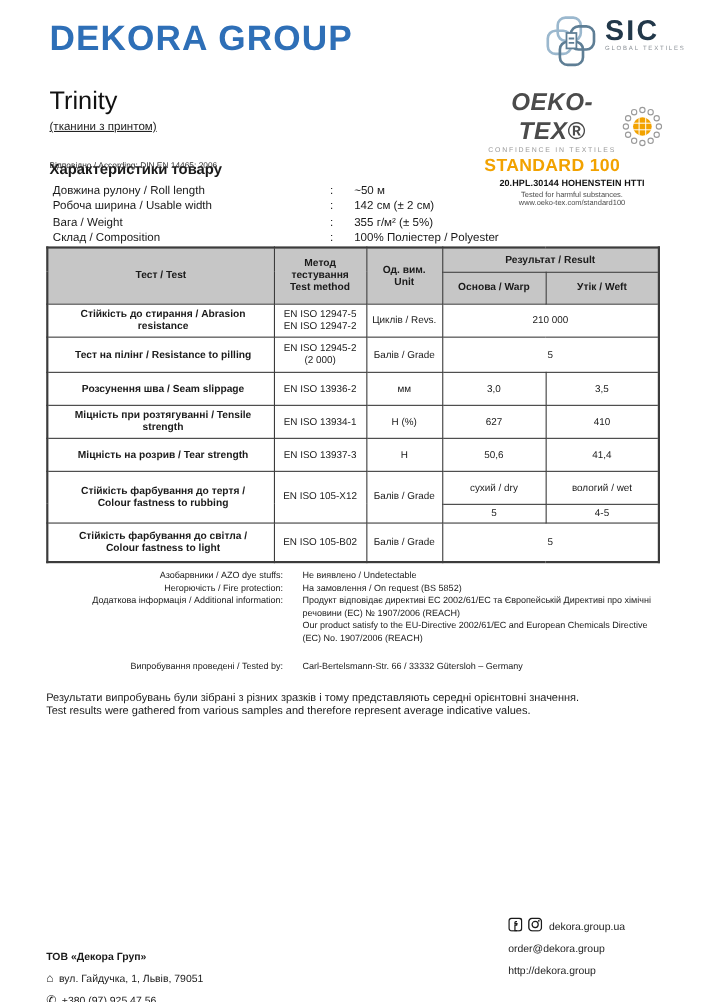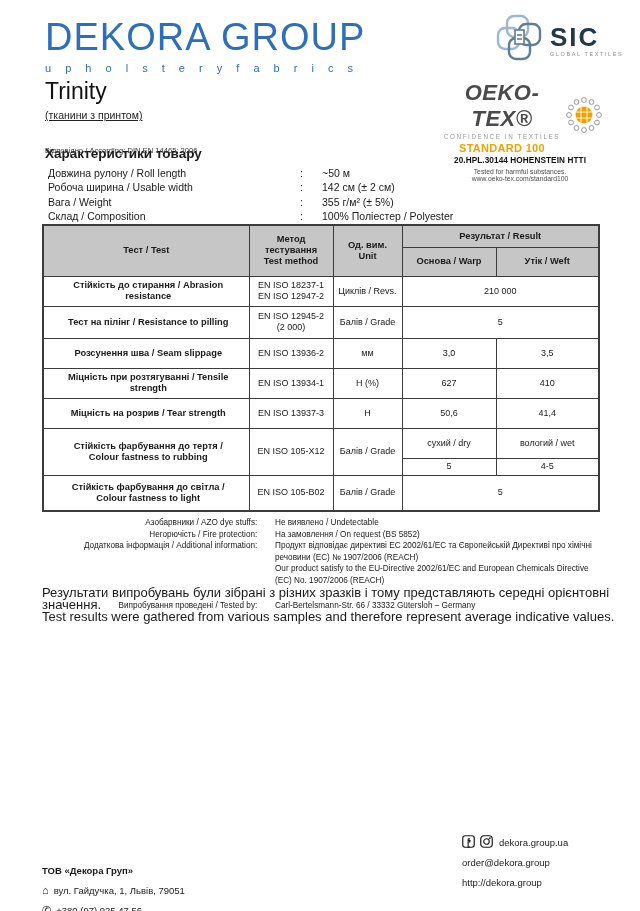--- a/index.html
+++ b/index.html
@@ -3,31 +3,31 @@
 <meta charset="utf-8">
 <title>Trinity — Dekora Group</title>
 <style>
   * { margin:0; padding:0; box-sizing:border-box; }
   html,body { background:#ffffff; }
   body { font-family:"Liberation Sans","DejaVu Sans",sans-serif; color:#1a1a1a; }
   .page { position:relative; width:640px; height:911px; background:#fff; overflow:hidden; }
 
   
   .brand { position:absolute; left:45px; top:16px; }
-  .brand-name { font-size:38px; font-weight:400; letter-spacing:1px; color:#2E6FB7; }
+  .brand-name { font-size:32px; font-weight:700; letter-spacing:1px; color:#2E6FB7; }
   .brand-tagline { font-size:11px; letter-spacing:5.5px; color:#2E6FB7; margin-top:3px; }
 
-  .sic { position:absolute; left:494px; top:14px; display:flex; align-items:center; gap:6px; }
+  .sic { position:absolute; left:494px; top:14px; display:flex; align-items:flex-start; gap:6px; }
   .sic-text .sic-name { font-size:26px; font-weight:bold; letter-spacing:2px; color:#22384a; line-height:26px; }
   .sic-text .sic-sub { font-size:5.5px; letter-spacing:1.6px; color:#8a9096; margin-top:1px; }
 
   .oeko { position:absolute; left:438px; top:80px; width:164px; text-align:center; }
   .oeko-line1 { font-size:22px; font-weight:bold; color:#4b4b4b; letter-spacing:.5px;font-style:italic; }
   .oeko-line2 { font-size:6.3px; letter-spacing:1.6px; color:#9b9b9b; margin-top:1px; }
-  .oeko-line3 { font-size:11px; font-weight:bold; color:#F2A200; margin-top:2px; letter-spacing:.3px; }
+  .oeko-line3 { font-size:16px; font-weight:bold; color:#F2A200; margin-top:2px; letter-spacing:.3px; }
   .oeko-cert  { font-size:8.2px; font-weight:bold; color:#111; margin-top:2px; letter-spacing:.1px; }
   .oeko-note  { font-size:6.8px; color:#4c4c4c; margin-top:3px; }
   .oeko-note2 { font-size:6.8px; color:#4c4c4c; }
   .oeko-lines { width:128px; }
   .oeko-sun { position:absolute; right:-2px; top:15px; }
 
   
   .title { position:absolute; left:45px; top:78px; font-size:23px; font-weight:400; color:#111; }
   .subtitle { position:absolute; left:45px; top:109px; font-size:10.5px; color:#222;text-decoration:underline; }
   .section-heading { position:absolute; left:45px; top:128px; font-size:13.5px; font-weight:bold;margin-top:18px; }
@@ -53,39 +53,38 @@
   tr.r-last { height:36px; }
 
   
   .notes { position:absolute; left:42px; top:517px; width:556px; }
   .note-row { display:flex; font-size:8.2px; line-height:11.6px; }
   .note-label { width:213px;text-align:right; }
   .note-colon { width:20px; }
   .note-value { flex:1; }
   .note-gap { margin-top:13px; }
 
-  .disclaimer { position:absolute; left:42px; top:587px; font-size:13px; line-height:12px; }
+  .disclaimer { position:absolute; left:42px; top:629px; font-size:10px; line-height:12px; }
 
   
   .footer-left { position:absolute; left:42px; top:832px; font-size:9.5px;margin-top:28px; }
   .footer-left .f-line { display:flex; align-items:center; height:20px; gap:5px; }
   .f-company { font-weight:bold; }
   .f-icon { font-size:11px; line-height:11px; }
   .footer-right { position:absolute; left:462px; top:832px; font-size:9.5px; }
   .footer-right .f-line { display:flex; align-items:center; height:20px; gap:3px; }
   .social-icons { display:flex; gap:5px; margin-right:3px; }
 </style>
 </head>
 <body>
 
 <div class="page">
 
   <div class="brand">
     <div class="brand-name">DEKORA GROUP</div>
-    <div class="brand-tagline">u p h o l s t e r y   f a b r i c s</div>
   </div>
 
   <div class="sic">
     <span>
       <svg width="50" height="48" viewBox="0 0 50 48">
         <rect x="13" y="2" width="21" height="21" rx="7" fill="none" stroke="#9BB8CE" stroke-width="2.4"></rect>
         <rect x="4" y="14" width="21" height="21" rx="7" fill="none" stroke="#9BB8CE" stroke-width="2.4"></rect>
         <rect x="25" y="10" width="21" height="21" rx="7" fill="none" stroke="#5E7E95" stroke-width="2.4"></rect>
         <rect x="15" y="24" width="21" height="21" rx="7" fill="none" stroke="#5E7E95" stroke-width="2.4"></rect>
         <rect x="21" y="16" width="9" height="14" fill="#fff" stroke="#5E7E95" stroke-width="1.6"></rect>
@@ -186,21 +185,21 @@
       </tr>
       <tr class="h-b">
         <td>Основа / Warp</td>
         <td>Утік / Weft</td>
       </tr>
     </thead>
     <tbody>
       <tr class="r-std">
         <td class="t-test">Стійкість до стирання / Abrasion resistance</td>
         <td>
-            <div>EN ISO 18237-1</div>
+            <div>EN ISO 12947-5</div>
             <div>EN ISO 12947-2</div>
           </td>
         <td>Циклів / Revs.</td>
         <td colspan="2">210 000</td>
       </tr>
       <tr class="r-tall">
         <td class="t-test">Тест на пілінг / Resistance to pilling</td>
         <td>
             <div>EN ISO 12945-2</div>
             <div>(2 000)</div>

